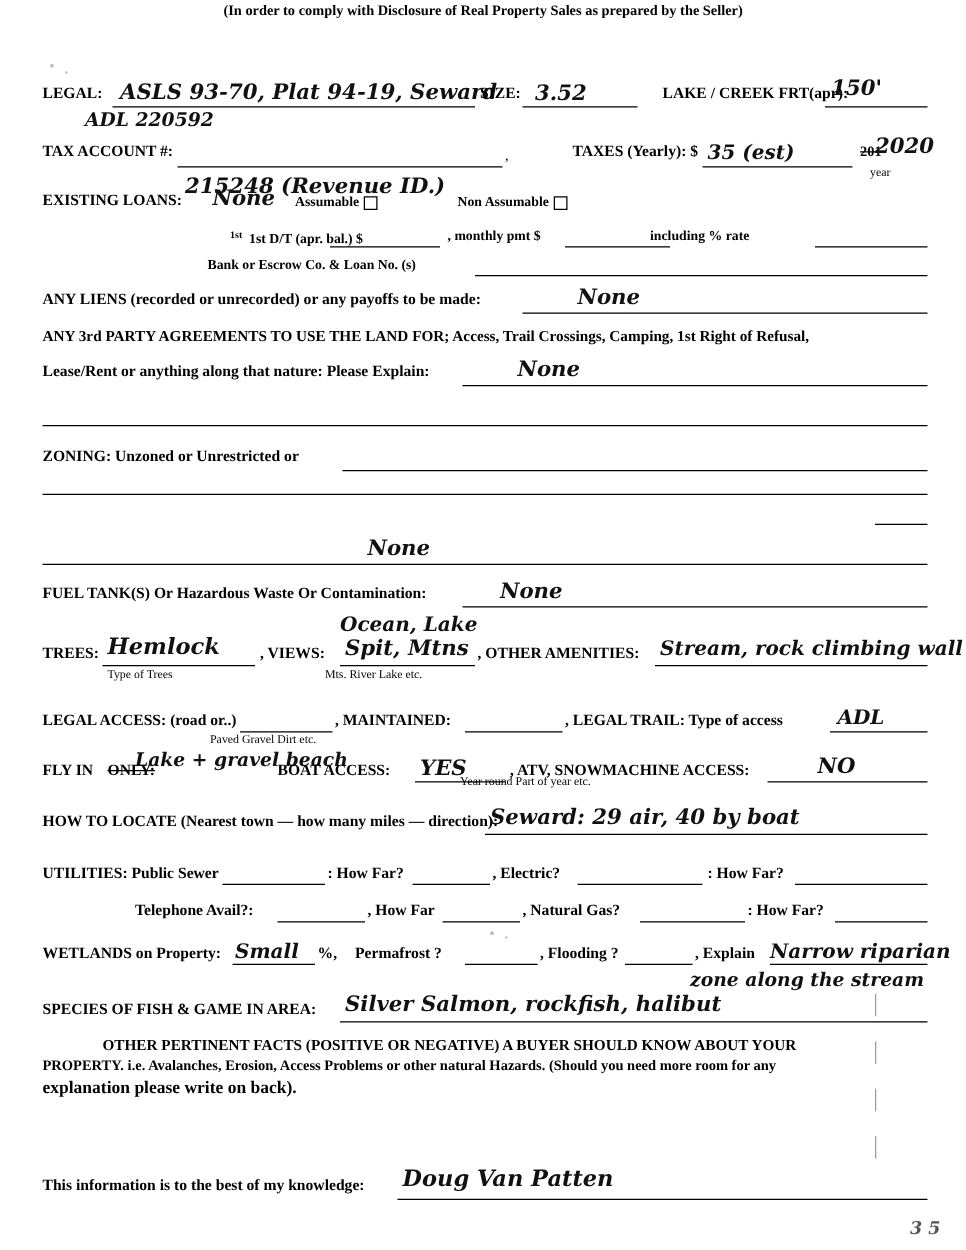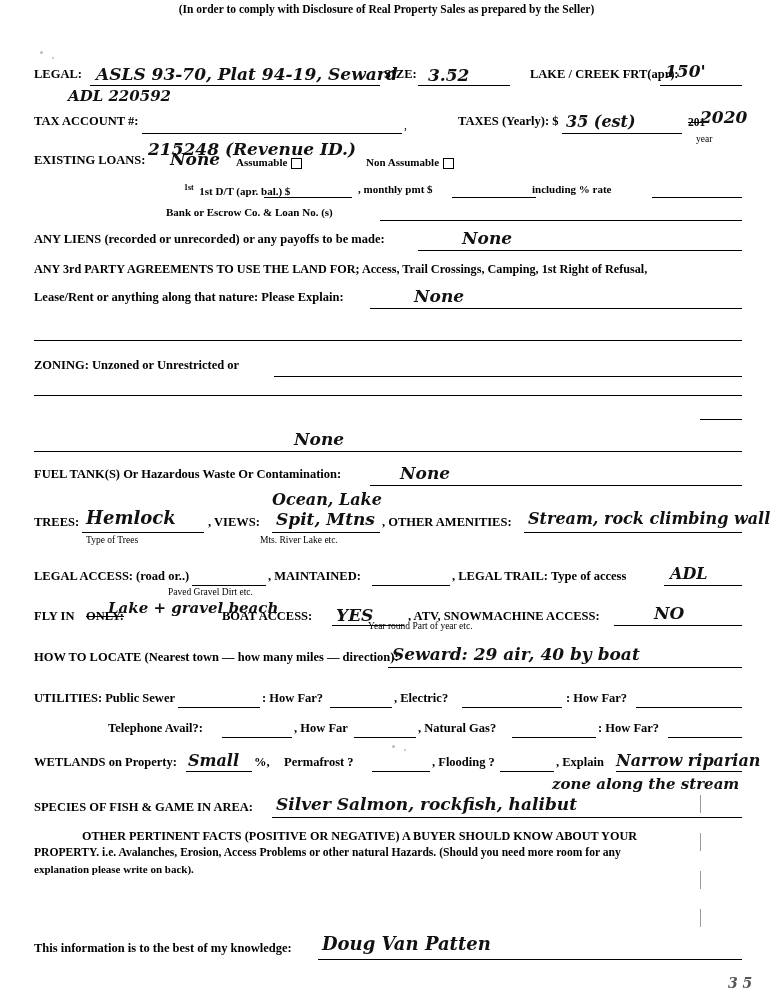--- a/index.html
+++ b/index.html
@@ -139,21 +139,21 @@
   <div class="abs lbl-sm" style="left:366px;top:153px;">
     <span>Non Assumable</span><span class="box"></span>
   </div>
 
   <div class="abs lbl-sm" style="left:184px;top:180px;">
     <span class="sup">1</span><span class="sup">st</span>&nbsp; <span>1st  D/T (apr. bal.) $</span>
   </div>
   <div class="uline" style="left:264px;top:194px;width:88px;"></div>
   <div class="abs lbl-sm" style="left:358px;top:180px;">, monthly pmt $</div>
   <div class="uline" style="left:452px;top:194px;width:84px;"></div>
-  <div class="abs lbl-sm" style="left:532px;top:180px;">including % rate</div>
+  <div class="abs lbl-sm" style="left:520px;top:180px;">including % rate</div>
   <div class="uline" style="left:652px;top:194px;width:90px;"></div>
 
   <div class="abs lbl-sm" style="left:166px;top:203px;">Bank or Escrow Co. &amp; Loan No. (s)</div>
   <div class="uline" style="left:380px;top:217px;width:362px;"></div>
 
   <div class="abs lbl" style="left:34px;top:229px;">ANY LIENS (recorded or unrecorded) or any payoffs to be made:</div>
   <div class="uline" style="left:418px;top:247px;width:324px;"></div>
   <div class="hw" style="left:462px;top:225px;font-size:17px;">None</div>
 
   <div class="abs lbl" style="left:34px;top:259px;font-size:12.2px;">
@@ -246,21 +246,21 @@
   <div class="uline" style="left:616px;top:768px;width:126px;"></div>
   <div class="hw" style="left:616px;top:748px;font-size:16px;">Narrow riparian</div>
   <div class="hw" style="left:552px;top:772px;font-size:15px;">zone along the stream</div>
 
   <div class="abs lbl" style="left:34px;top:797px;">SPECIES OF FISH &amp; GAME IN AREA:</div>
   <div class="uline" style="left:272px;top:814px;width:470px;"></div>
   <div class="hw" style="left:276px;top:791px;font-size:17px;">Silver Salmon, rockfish, halibut</div>
 
   <div class="abs lbl" style="left:82px;top:826px;font-size:12.2px;">OTHER PERTINENT FACTS (POSITIVE OR NEGATIVE) A BUYER SHOULD KNOW ABOUT YOUR</div>
   <div class="abs lbl" style="left:34px;top:843px;font-size:11.6px;">PROPERTY. i.e. Avalanches, Erosion, Access Problems or other natural Hazards. (Should you need more room for any</div>
-  <div class="abs lbl" style="left:34px;top:860px;font-size:11px;">explanation please write on back).</div>
+  <div class="abs lbl" style="left:34px;top:860px;font-size:14px;">explanation please write on back).</div>
 
   <div class="abs lbl" style="left:34px;top:938px;">This information is to the best of my knowledge:</div>
   <div class="uline" style="left:318px;top:956px;width:424px;"></div>
   <div class="hw" style="left:322px;top:930px;font-size:18px;">Doug Van Patten</div>
 
   <div class="hw" style="left:728px;top:972px;font-size:14px;color:#555;">3 5</div>
 
 </div>
 
 </body></html>

